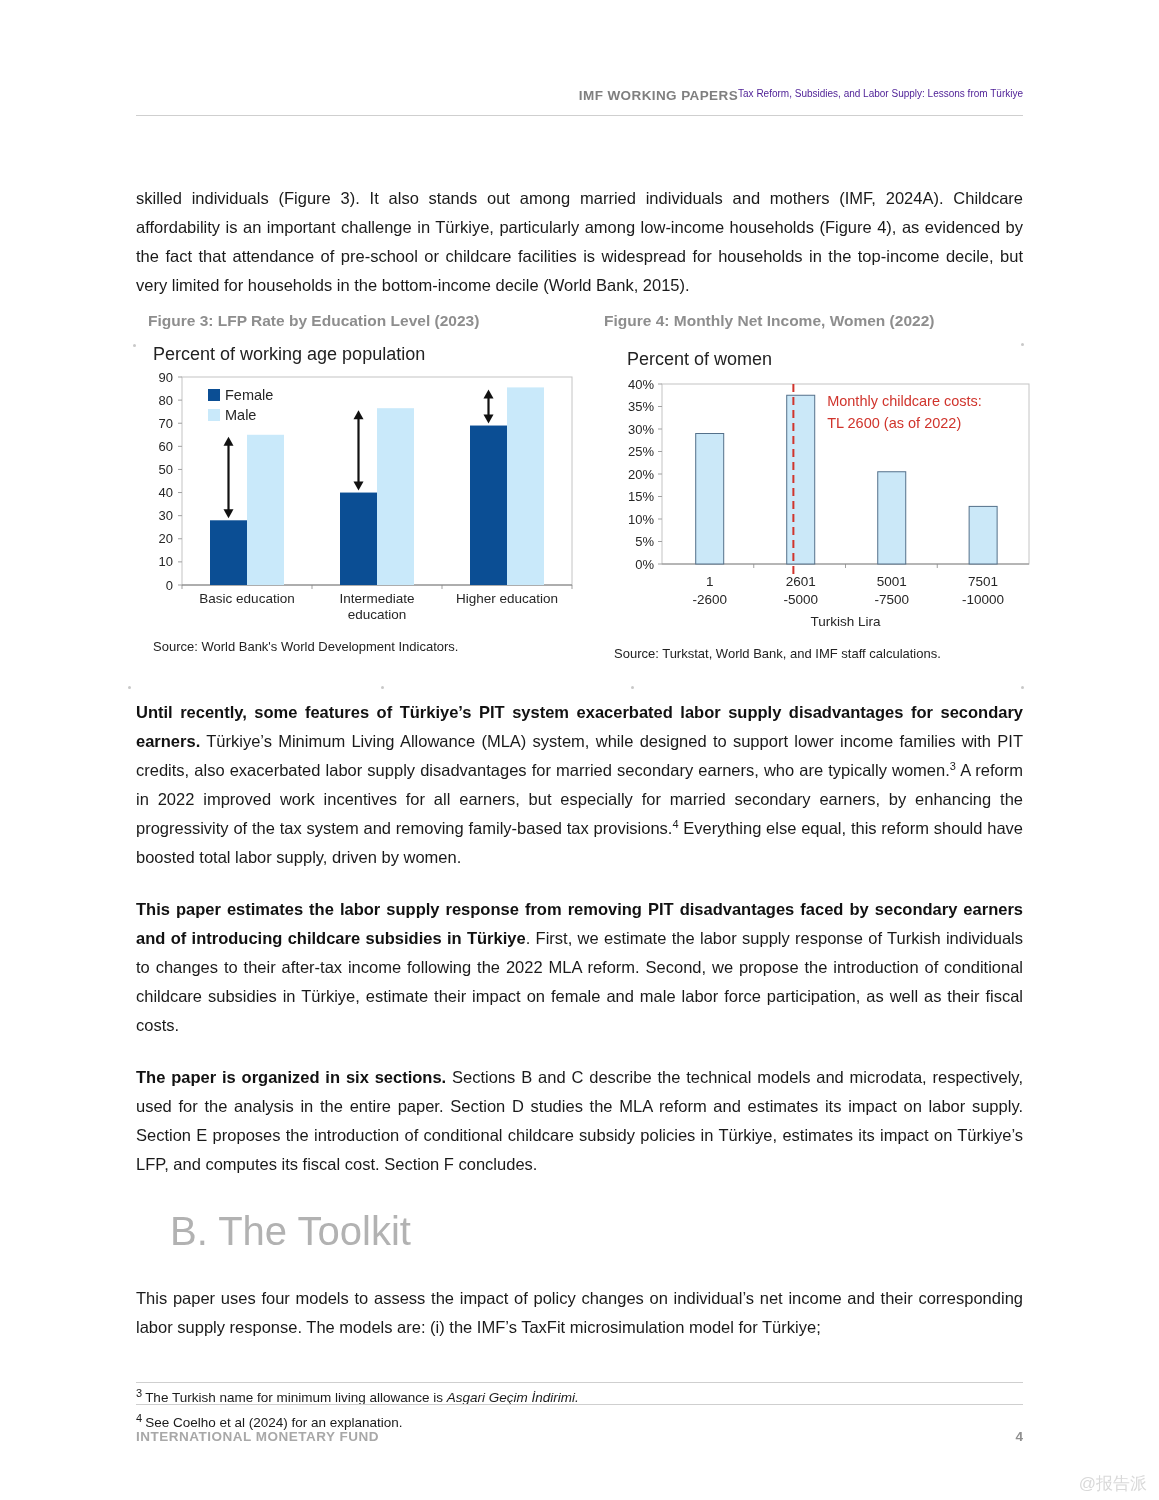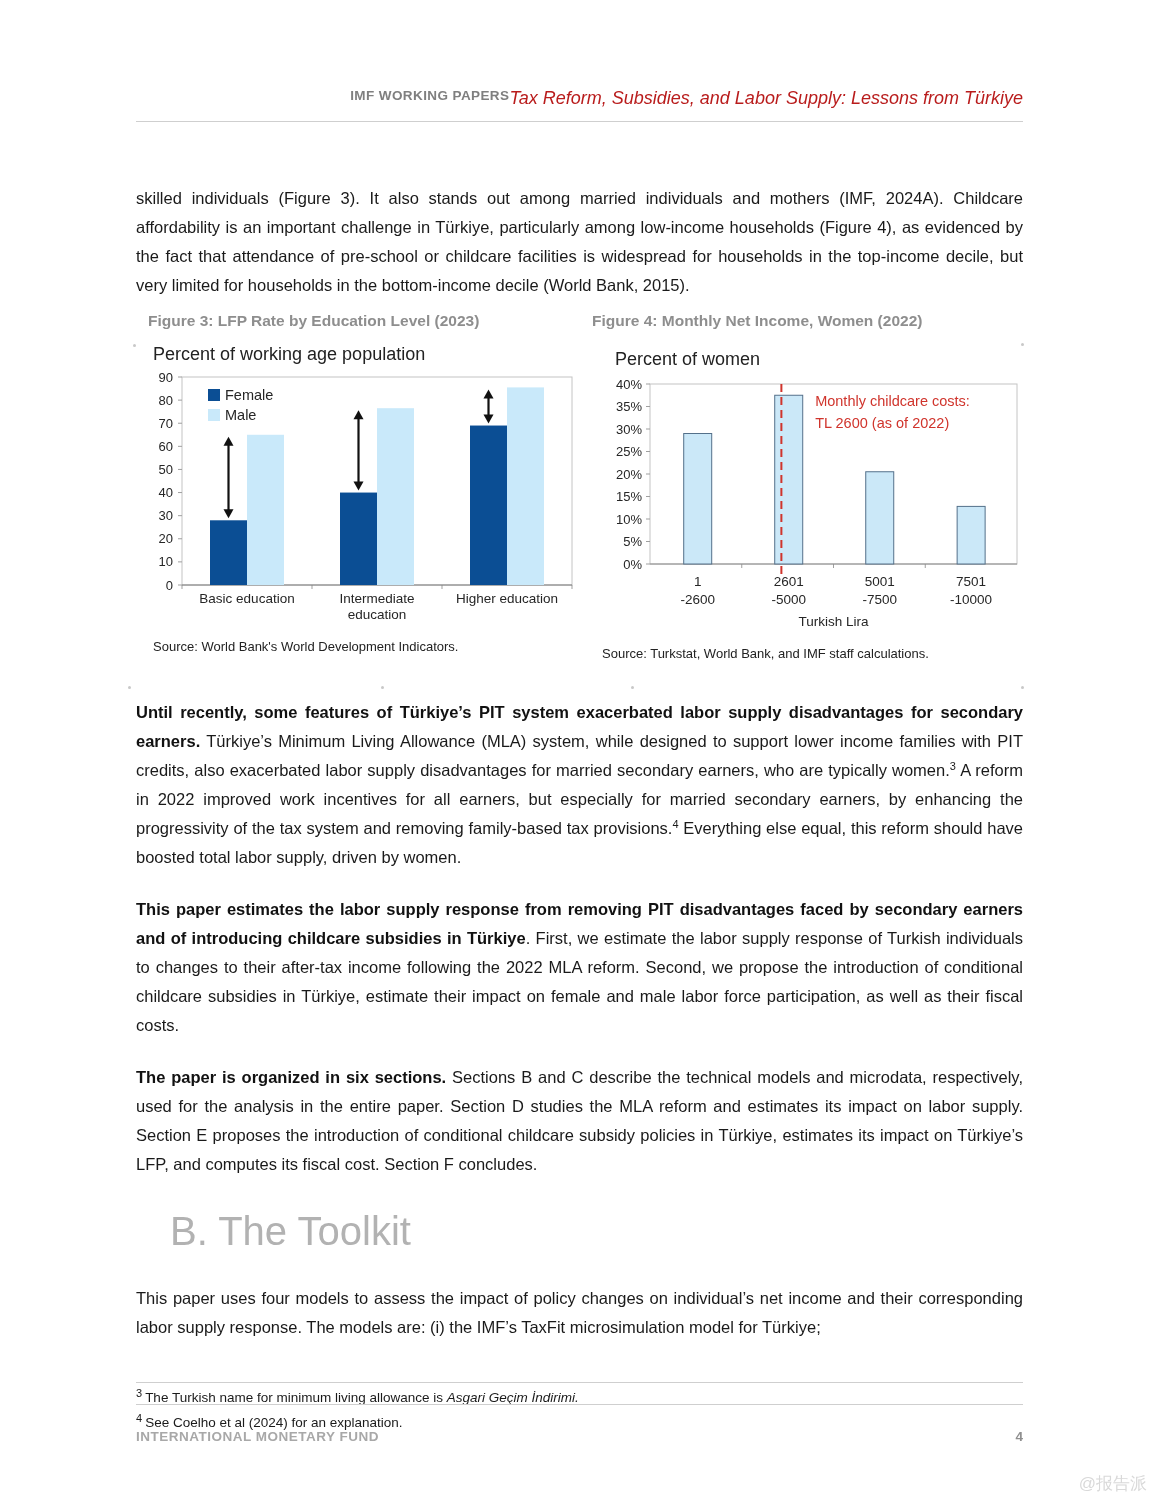--- a/index.html
+++ b/index.html
@@ -4,31 +4,31 @@
 <style>
   html,body{margin:0;padding:0;background:#ffffff;}
   .page{position:relative;width:1159px;height:1500px;background:#fff;overflow:hidden;
         font-family:"Liberation Sans",sans-serif;color:#1a1a1a;}
 
   
   .header{position:absolute;left:136px;right:136px;top:88px;display:flex;
           justify-content:flex-end;align-items:flex-start;
           padding-bottom:12px;border-bottom:1px solid #cfcfcf;}
   .hleft{font-size:13.5px;font-weight:bold;color:#7f7f7f;letter-spacing:.4px;}
-  .hright{font-size:18px;color:#b91c1c;font-style:italic;}
+  .hright{font-size:10px;color:#4c1d95;}
 
   
   .para{font-size:16.5px;line-height:29px;text-align:justify;margin:0 0 23px 0;}
   .para b{color:#111;}
   sup{font-size:11px;line-height:0;}
   #para1{position:absolute;left:136px;width:887px;top:184px;}
   .bodyblock{position:absolute;left:136px;width:887px;top:698px;}
 
   
-  .figures{position:absolute;left:136px;top:312px;width:905px;display:flex;}
+  .figures{position:absolute;left:136px;top:312px;width:905px;display:flex;justify-content:space-between;}
   .figcol{width:444px;}
   .figcol.right{margin-left:12px;width:437px;}
   .figtitle{font-size:15.5px;font-weight:bold;color:#8e8e8e;margin:0;}
   .figcol.left .figtitle{padding-left:12px;}
   .figsub{font-size:18px;color:#222;margin:14px 0 4px 17px;}
   .figcol.right .figsub{margin:19px 0 4px 23px;}
   .figsource{font-size:13px;color:#222;margin:8px 0 0 17px;}
   .figcol.right .figsource{margin-left:10px;}
   svg text{font-family:"Liberation Sans",sans-serif;}
 

